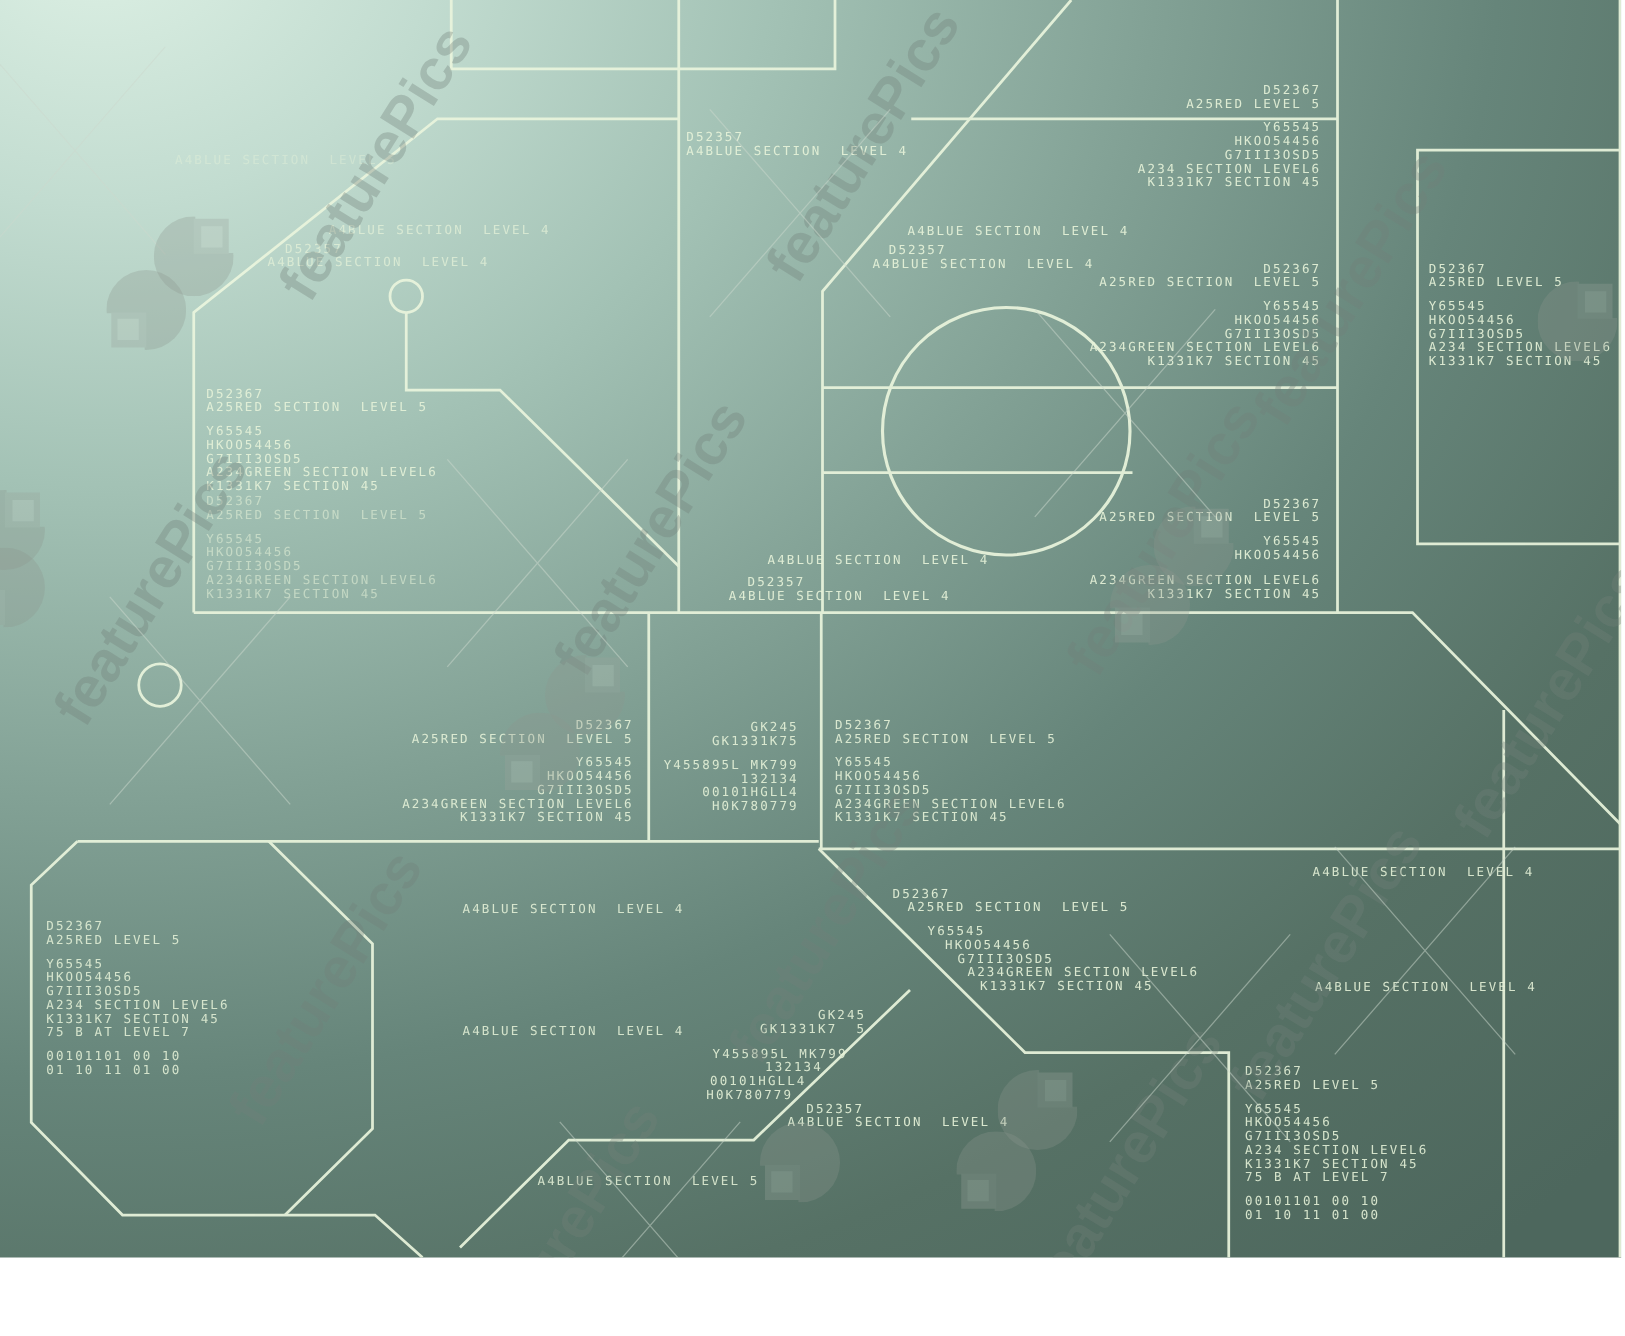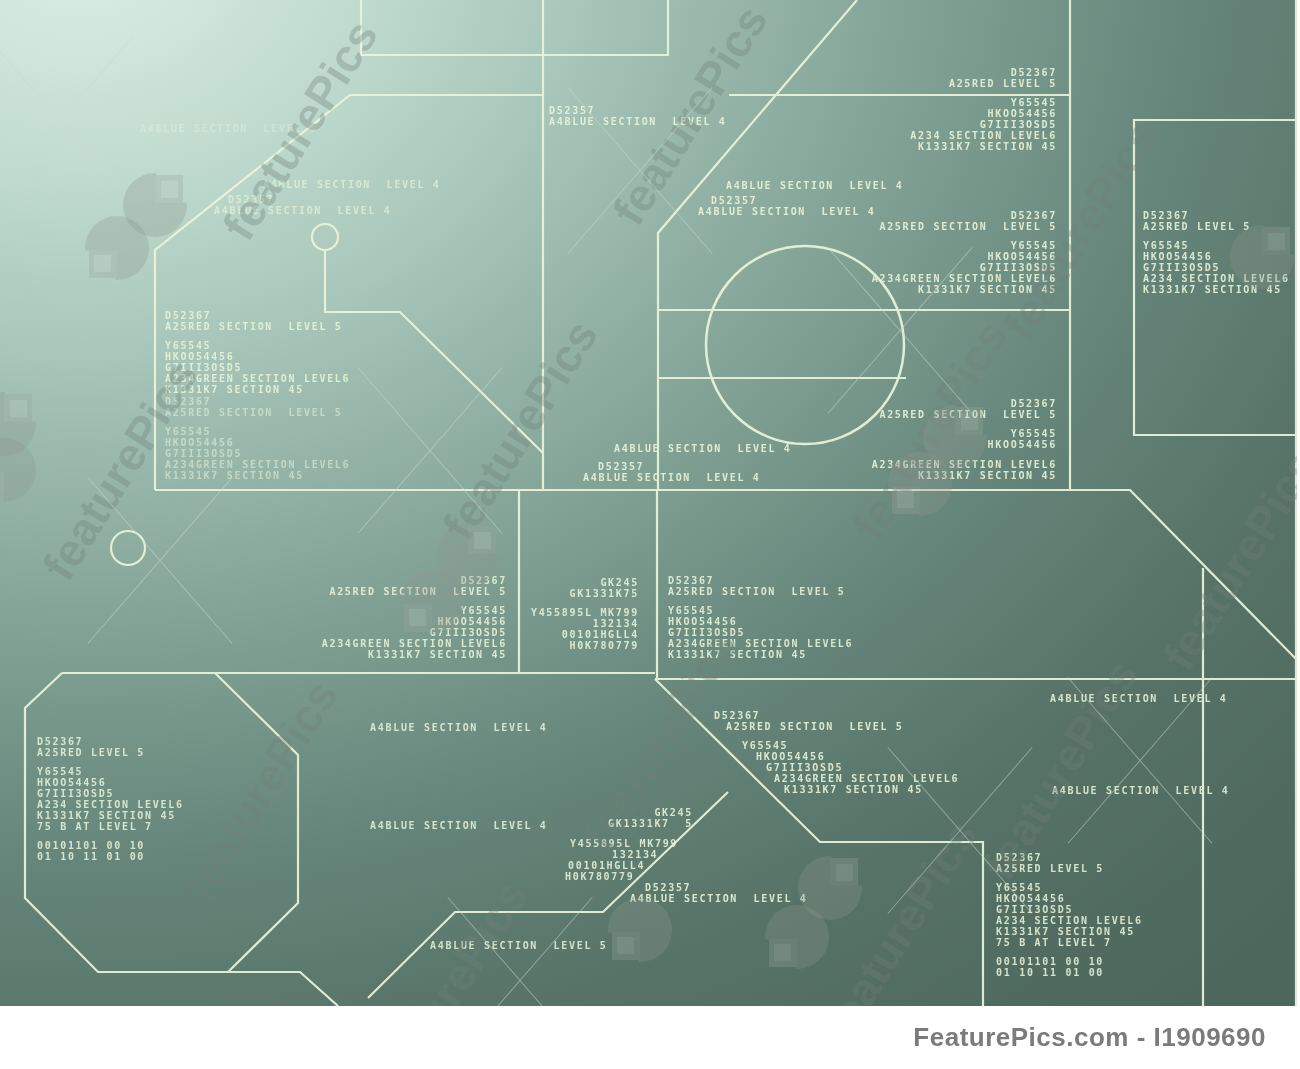--- a/index.html
+++ b/index.html
@@ -9,21 +9,21 @@
   #scheme{position:absolute;left:0;top:0;width:1297px;height:1006px;overflow:hidden;
           background:radial-gradient(1700px 1400px at 6% -6%,
             #def1e5 0%, #c2dcd0 16%, #a3c2b5 32%, #82a195 50%, #66datum 0%,
             #66857a 66%, #56azure 0%, #567165 82%, #4d675d 100%);
           background:radial-gradient(1700px 1400px at 6% -6%,
             #def1e5 0%, #c2dcd0 16%, #a3c2b5 32%, #82a195 50%,
             #66857a 66%, #567165 82%, #4d675d 100%);}
   svg.lines{position:absolute;left:0;top:0;pointer-events:none;}
   
   .blk{position:absolute;color:#e8f4da;opacity:.85;white-space:pre;
-       font-size:10px;letter-spacing:1.7px;font-weight:bold;}
+       font-size:10px;letter-spacing:1.7px;font-weight:normal;}
   .blk.right{text-align:right;}
   .blk .ln{height:10.9px;line-height:10.9px;}
   .blk .gap{height:8.6px;}
   
   #wm{position:absolute;left:0;top:0;width:1297px;height:1006px;pointer-events:none;}
   .wm-text{position:absolute;font-family:"Liberation Sans",sans-serif;
            font-size:46px;font-weight:bold;color:#72807a;opacity:.34;
            transform:translate(-50%,-50%) rotate(-58deg);white-space:nowrap;}
   .wm-x{position:absolute;width:0;height:0;opacity:.5;}
   .wm-x i{position:absolute;left:-110px;top:0;width:220px;height:1px;
@@ -211,16 +211,13 @@
         <div class="wm-logo r180" style="left: 608px; top: 898px;">
           <div class="c"></div>
           <div class="sq"></div>
           <div class="hole"></div>
         </div>
       </div>
   </div>
 
   <div id="rightstrip"></div>
 
-  <div id="footer">
-    <span>FeaturePics.com - I1909690</span>
-  </div>
 </div>
 
 </body></html>

